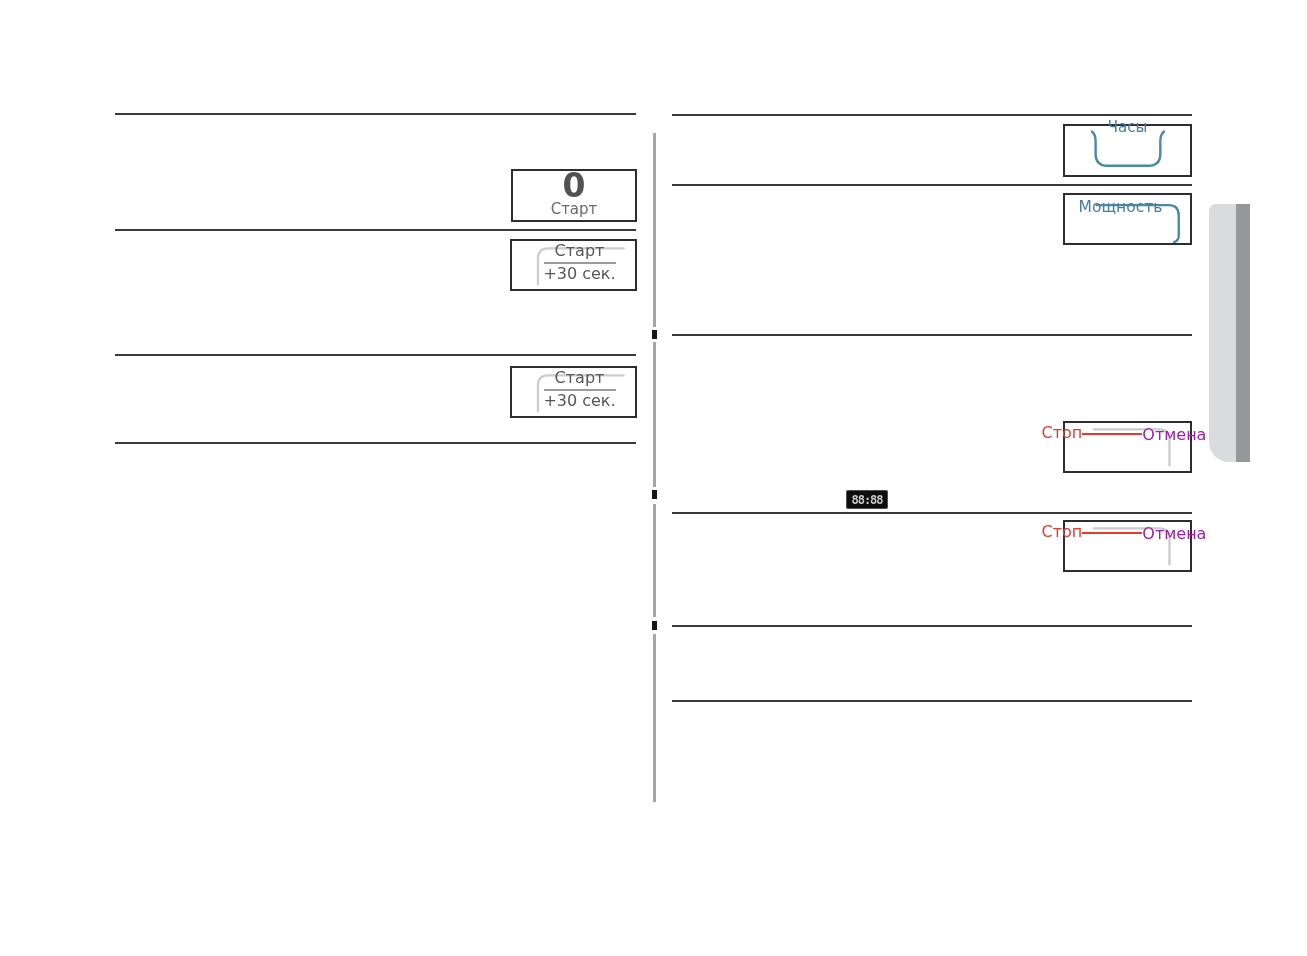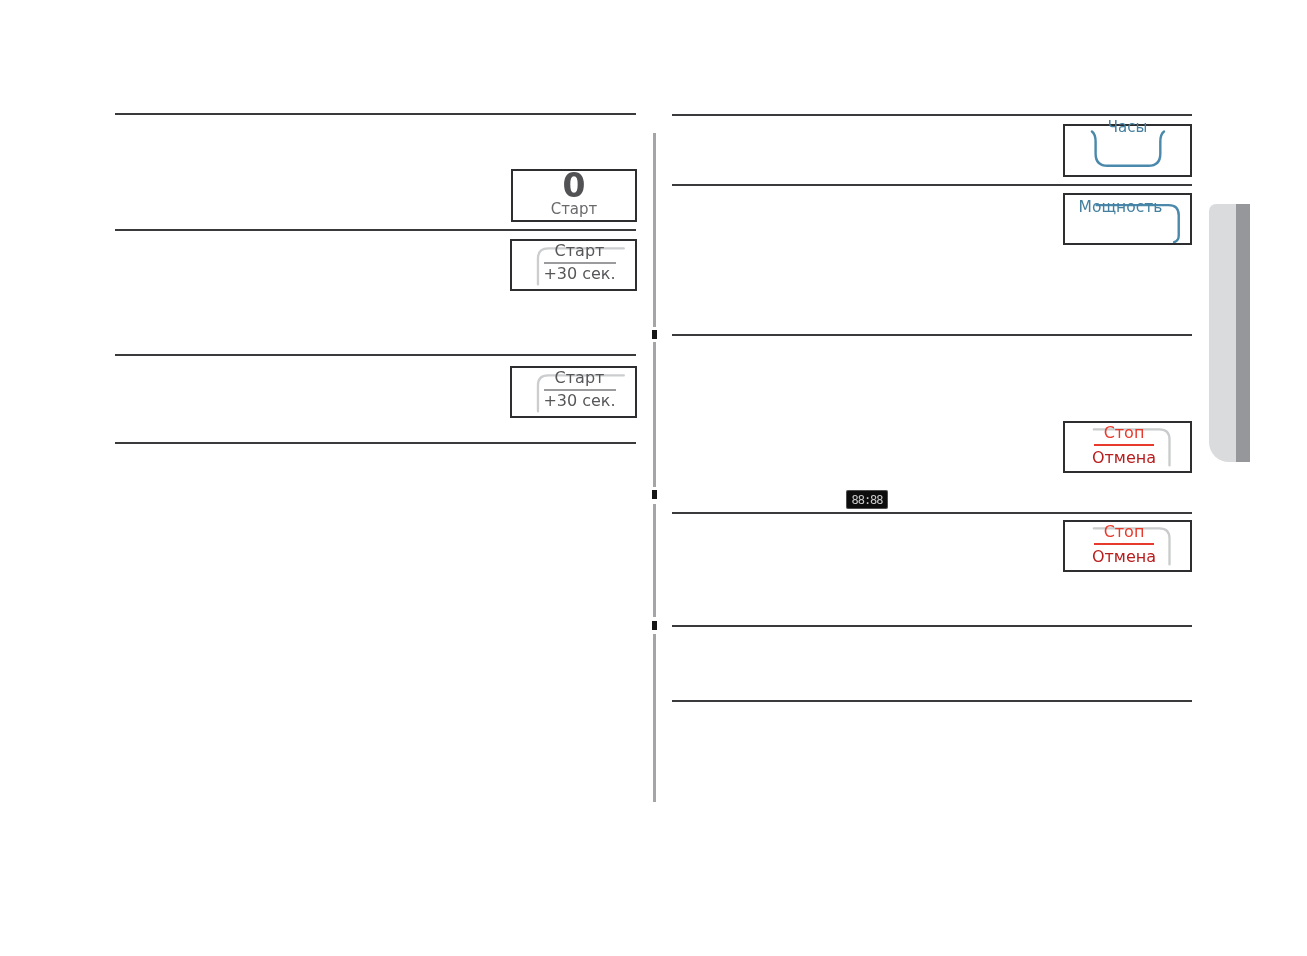--- a/index.html
+++ b/index.html
@@ -19,30 +19,30 @@
   .btn svg{position:absolute;left:0;top:0;width:100%;height:100%;}
   .btn .txt{position:relative;z-index:2;text-align:center;}
   .memory-digit{font-size:33px;font-weight:bold;color:#525255;line-height:30px;}
   .memory-label{font-size:15px;color:#6a6a6d;line-height:17px;}
   .start-col{position:relative;z-index:2;display:flex;flex-direction:column;align-items:center;margin-left:12px;}
   .start-top{font-size:16px;color:#57575a;line-height:19px;padding:0 6px 2px 6px;}
   .start-sep{width:72px;height:2px;background:#9b9b9d;}
   .start-bottom{font-size:16px;color:#57575a;line-height:19px;padding-top:0;}
   .clock-label{font-size:15px;color:#45809f;line-height:15px;margin-top:-6px;}
   .power-label{font-size:15.5px;color:#45809f;margin-top:3px;margin-right:14px;}
-  .stop-col{position:relative;z-index:2;display:flex;flex-direction:column;align-items:center;margin-right:7px;}
+  .stop-col{position:relative;z-index:2;display:flex;flex-direction:row;align-items:center;margin-right:7px;}
   .stop-top{font-size:16px;color:#e83a2c;line-height:19px;padding-bottom:2px;}
   .stop-sep{width:60px;height:2px;background:#e83a2c;}
-  .stop-bottom{font-size:16px;color:#b91c1c;line-height:19px;padding-top:2px;}
+  .stop-bottom{font-size:16px;color:#a21caf;line-height:19px;padding-top:2px;}
   .led{
     position:absolute;left:846px;top:490px;width:42px;height:19px;background:#0d0d0d;
     border-radius:2px;box-shadow:inset 0 0 0 1px rgba(255,255,255,0.28);
     display:flex;align-items:center;justify-content:center;
     font-family:"DejaVu Sans Mono","Liberation Mono",monospace;
-    font-size:12px;font-weight:normal;color:#c9c9c9;letter-spacing:-1px;
+    font-size:12px;font-weight:bold;color:#c9c9c9;letter-spacing:-1px;
   }
   .side-tab{
     position:absolute;left:1209px;top:204px;width:41px;height:258px;
     background:#d9dbdd;border-radius:7px 0 0 20px;overflow:hidden;
   }
   .side-tab-dark{position:absolute;right:0;top:0;width:14px;height:100%;background:#95979a;}
 </style>
 </head>
 <body>
 

